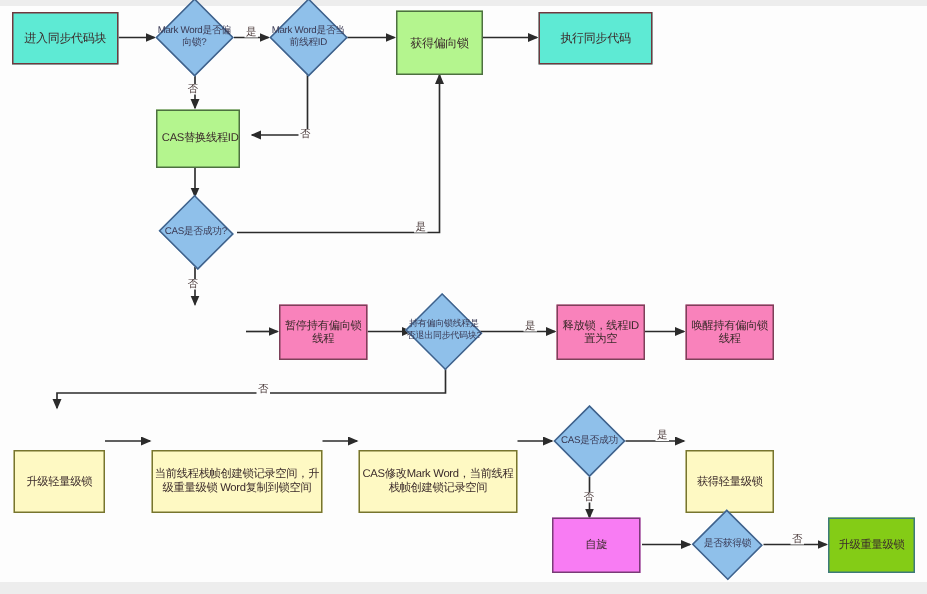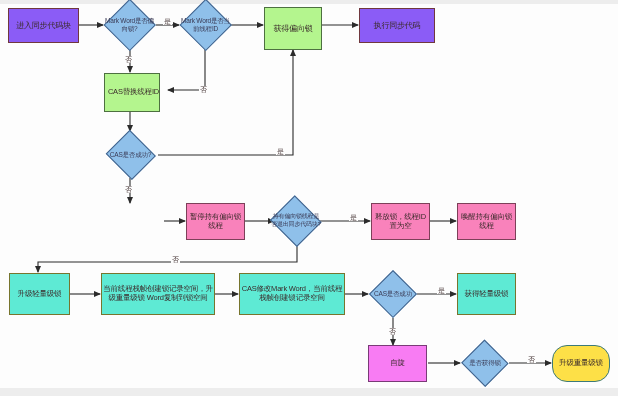--- a/index.html
+++ b/index.html
@@ -46,26 +46,26 @@
     justify-content: center;
     text-align: center;
     color: #3b2b2b;
     line-height: 1.18;
     letter-spacing: -0.2px;
     z-index: 3;
   }
   .rect {
     border: 1px solid #6b3f4a;
   }
-  .rect.red   { background: #8b5cf6; border-color: #70383e; }
+  .rect.red   { background: #5eead4; border-color: #70383e; }
   .rect.green { background: #b4f58e; border-color: #4d7040; }
   .rect.pink  { background: #f982bb; border-color: #7d4059; }
-  .rect.yellow{ background: #5eead4; border-color: #77752e; }
+  .rect.yellow{ background: #fef9c3; border-color: #77752e; margin-top: 27px; }
   .rect.magenta{ background: #f87cf3; border-color: #7a3b77; }
-  .rect.cyan  { background: #fde047; border-color: #3d7a7a; border-radius: 15px; }
+  .rect.cyan  { background: #84cc16; border-color: #3d7a7a; }
 
   .diamond {
     background: transparent;
     border: none;
   }
   .diamond .dshape {
     position: absolute;
     left: 50%;
     top: 50%;
     width: 70.7%;

